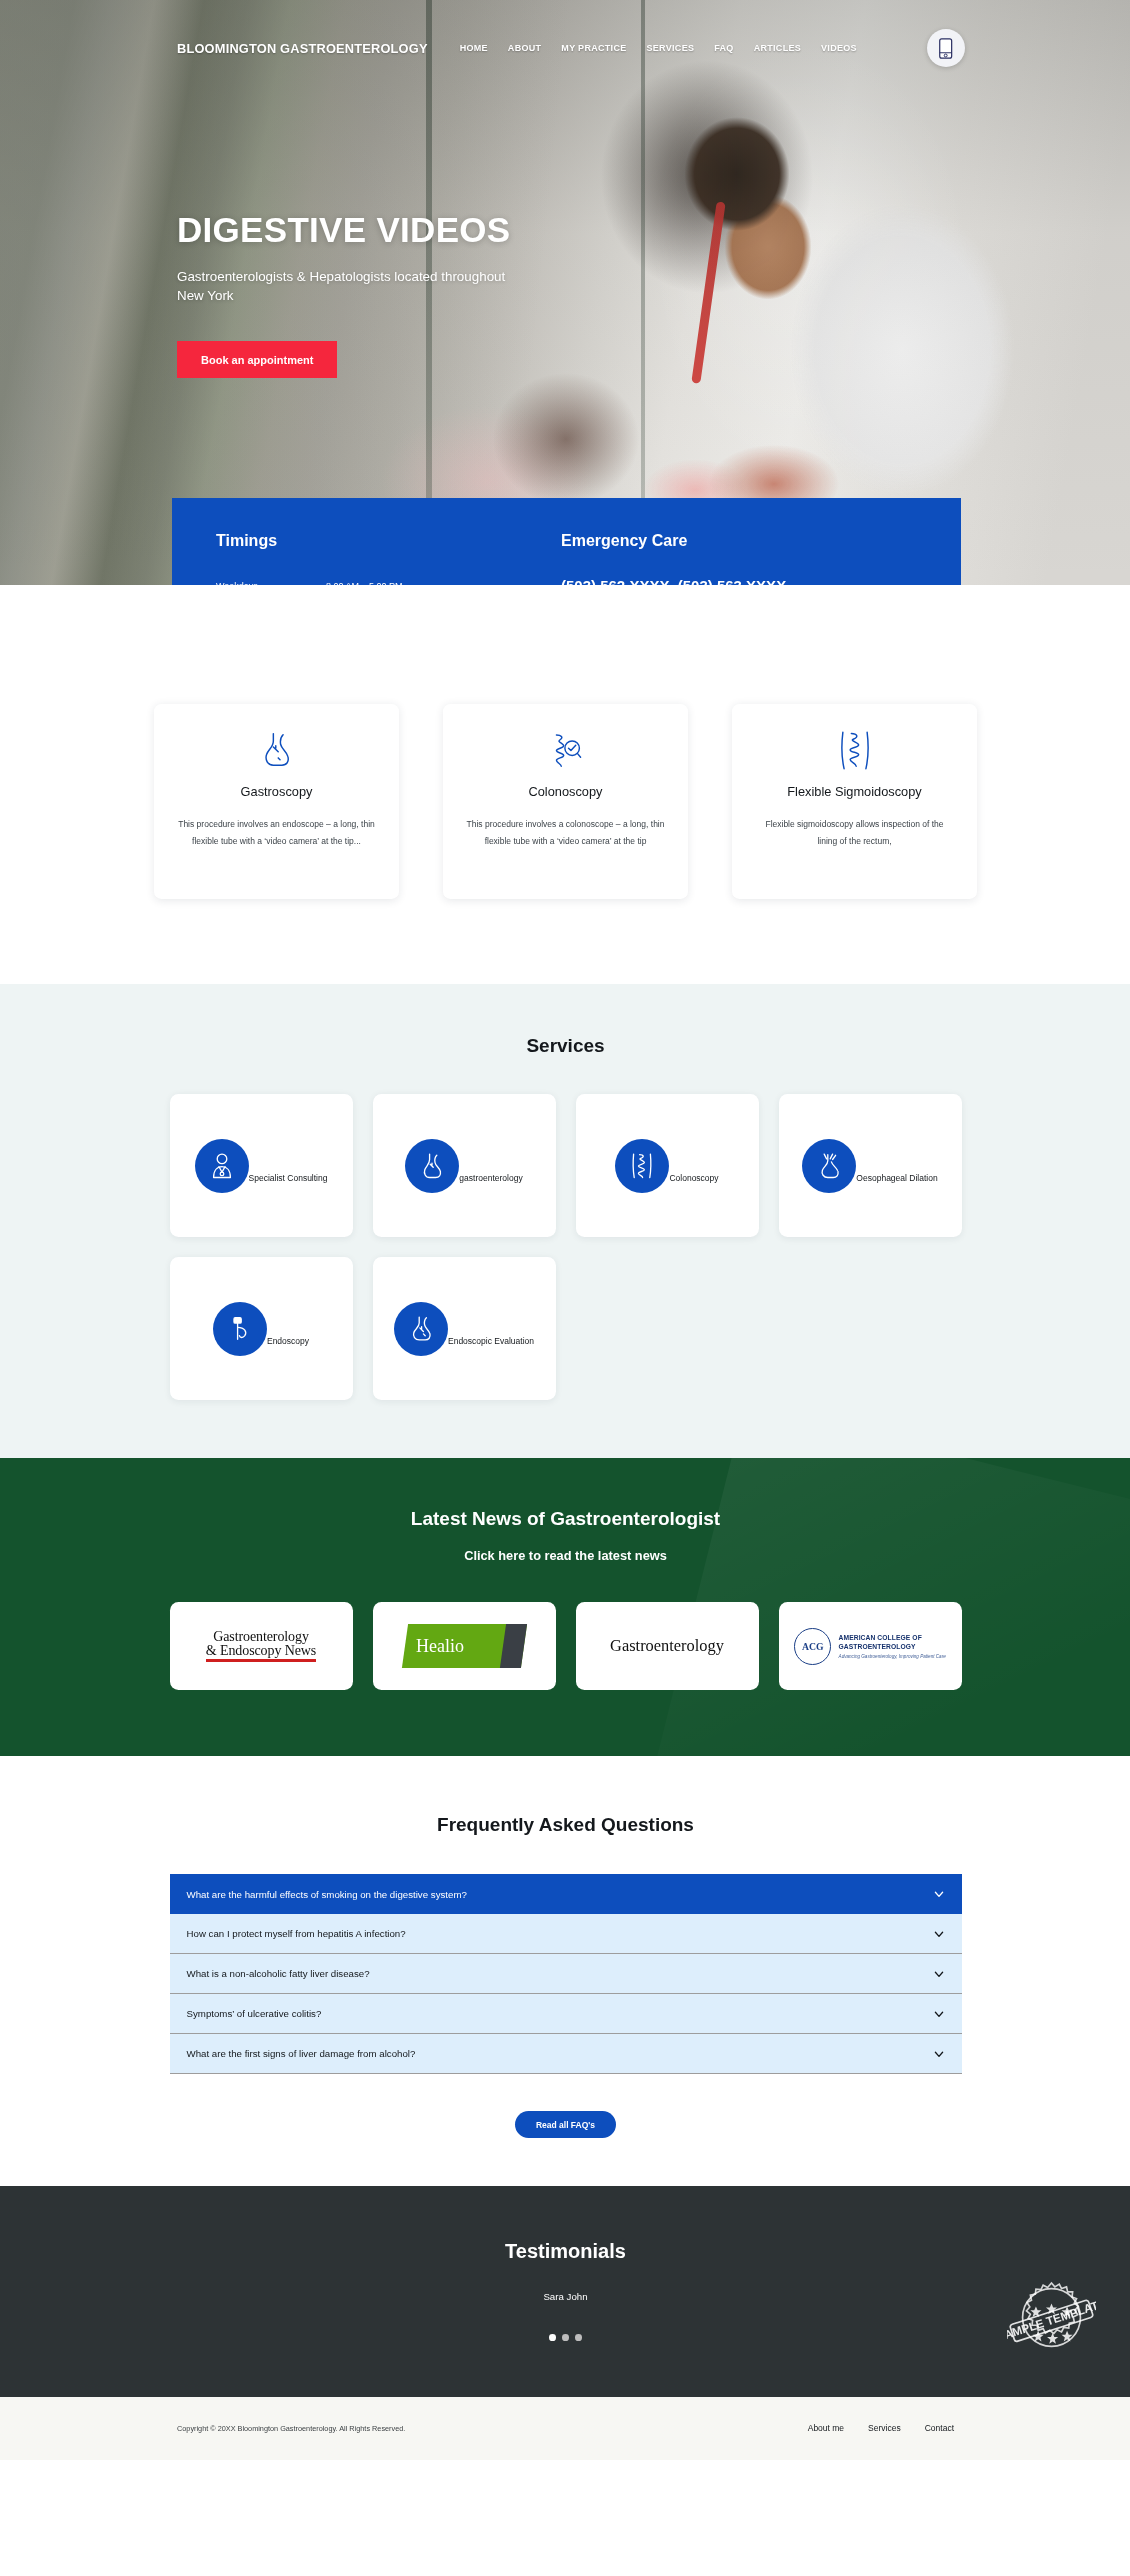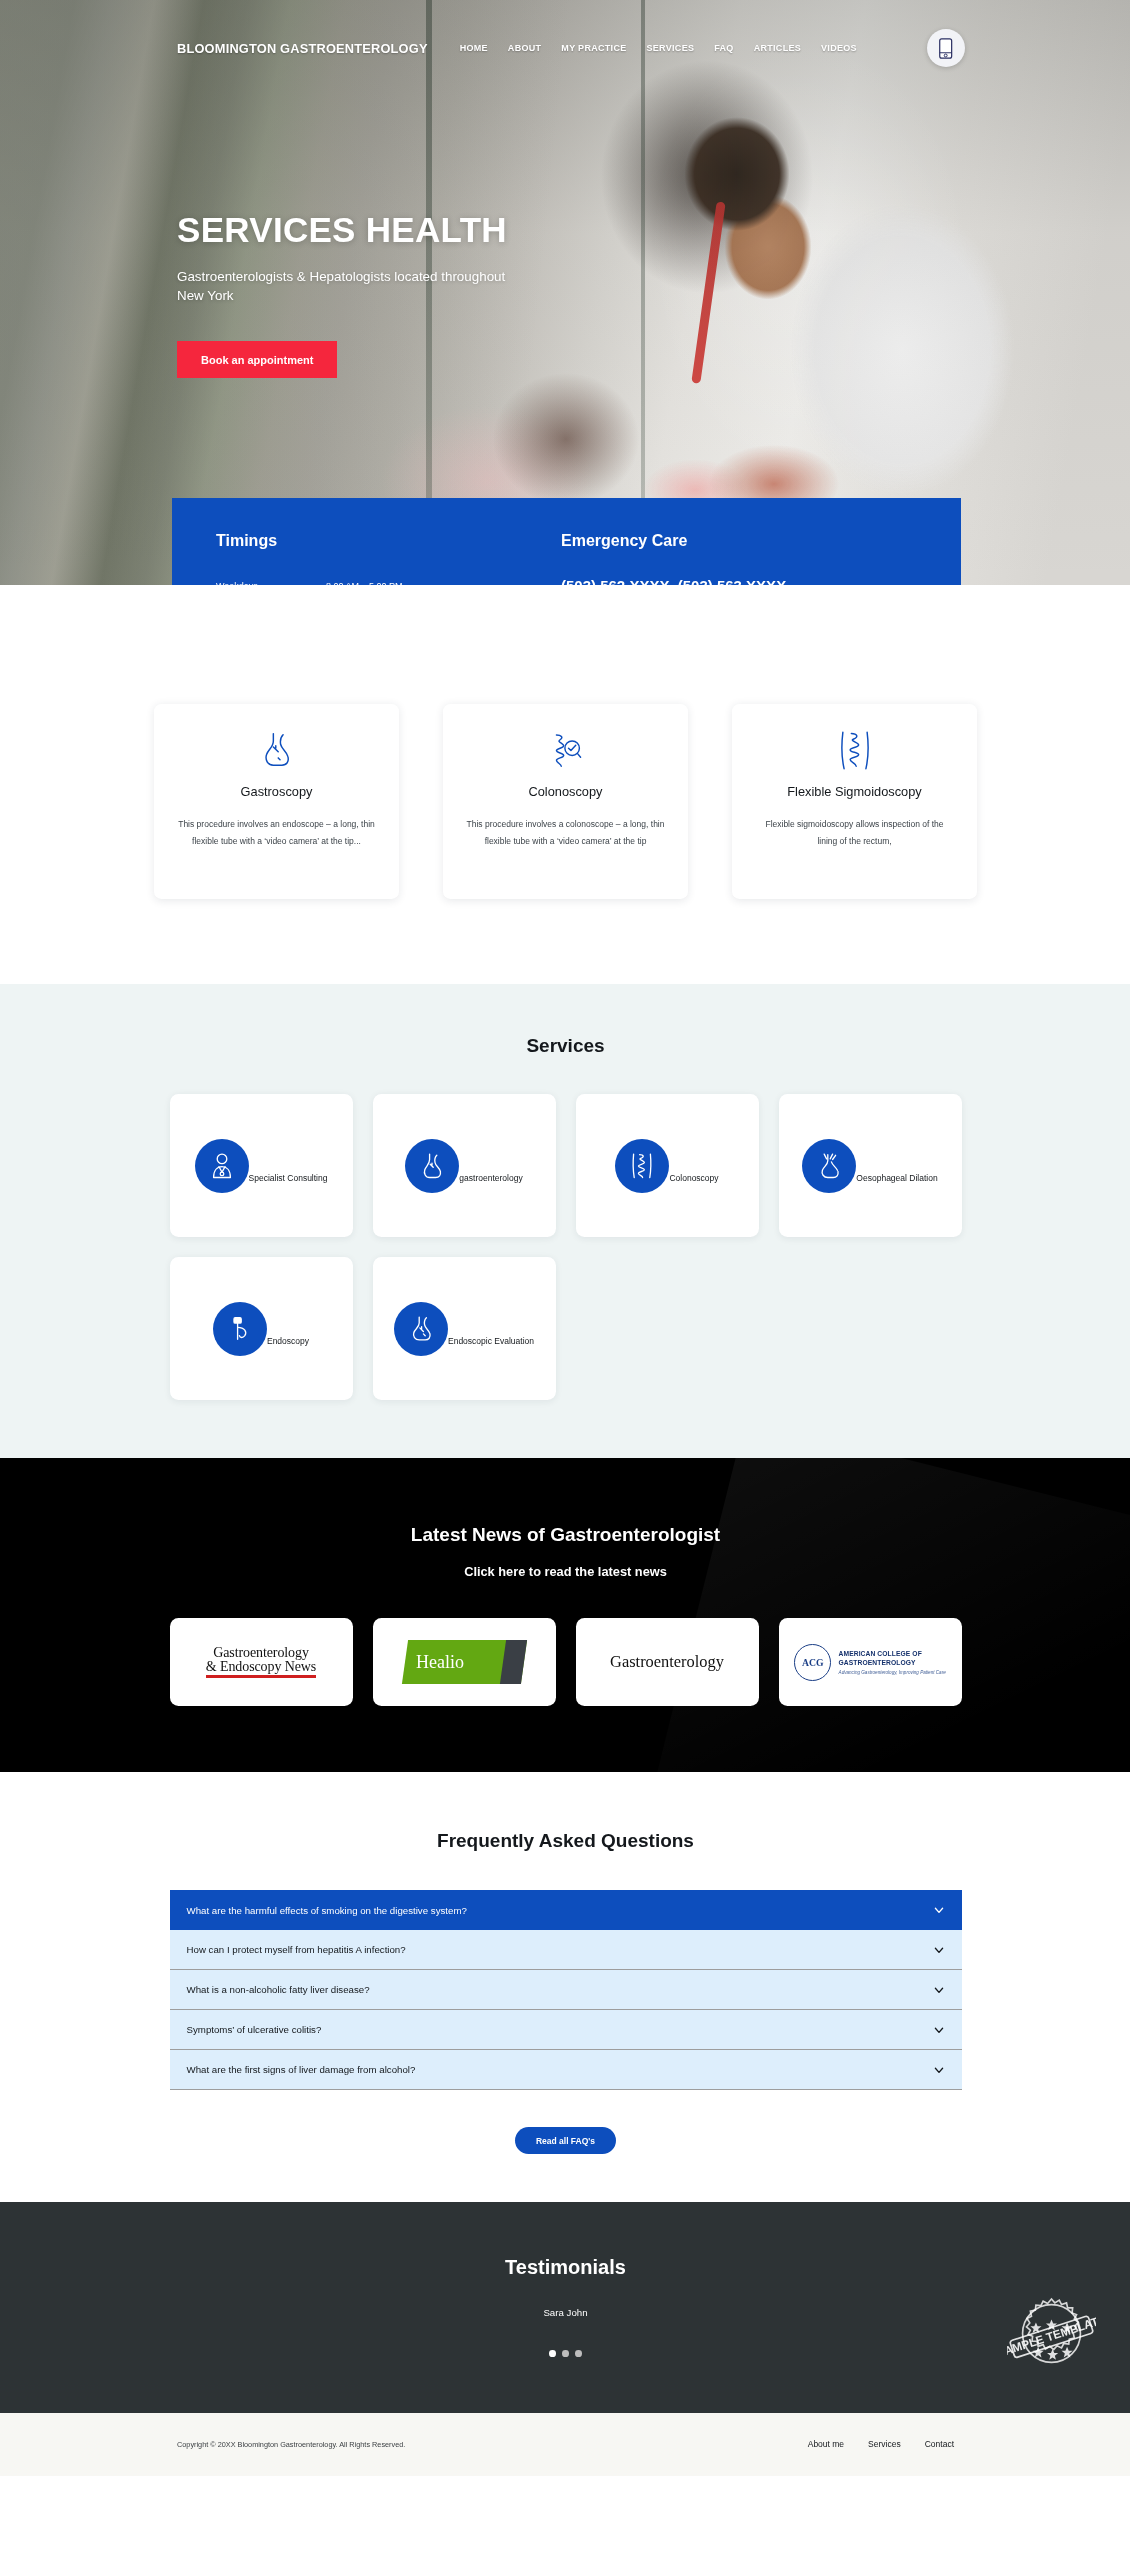--- a/index.html
+++ b/index.html
@@ -157,21 +157,21 @@
   }
   .svc-circle{
     width:54px; height:54px; border-radius:50%;
     background:#0d4ebd;
     display:flex; align-items:center; justify-content:center;
   }
   .svc-label{ margin-top:25.6px; font-size:8.5px; color:#14181c; }
 
   
   .news{
-    background:#000000; padding:66px 0 66px 0; position:relative; overflow:hidden;
+    background:#14532d; padding:50px 0 66px 0; position:relative; overflow:hidden;
   }
   .news::before{
     content:""; position:absolute; left:-49px; top:-37px; width:914px; height:670px;
     background:
       linear-gradient(118deg, rgba(255,255,255,.055) 0 34px, rgba(255,255,255,0) 34px 97px),
       linear-gradient(132deg, rgba(255,255,255,.045) 0 55px, rgba(255,255,255,0) 55px 158px);
     transform:rotate(-4deg);
     pointer-events:none;
   }
   .news::after{
@@ -288,21 +288,21 @@
       <div class="nav-phone">
         <svg width="13.4" height="21" viewBox="0 0 22 34">
           <rect x="1.2" y="1.2" width="19.6" height="31.6" rx="3.2" fill="#fff" stroke="#2a2f63" stroke-width="2"></rect>
           <line x1="1.2" y1="24" x2="20.8" y2="24" stroke="#2a2f63" stroke-width="1.6"></line>
           <circle cx="11" cy="28.5" r="2.4" fill="none" stroke="#2a2f63" stroke-width="1.6"></circle>
         </svg>
       </div>
     </div>
 
     <div class="hero-copy">
-      <h1 class="hero-title">SERVICES HEALTH</h1>
+      <h1 class="hero-title">DIGESTIVE VIDEOS</h1>
       <p class="hero-sub">Gastroenterologists &amp; Hepatologists located throughout New York</p>
       <button class="btn-book">Book an appointment</button>
     </div>
 
     <div class="info-card">
       <div class="info-col-left">
         <div class="info-h">Timings</div>
         <div class="time-row">
           <span class="day">Weekdays</span>
           <span>8.00 AM – 5.00 PM</span>

